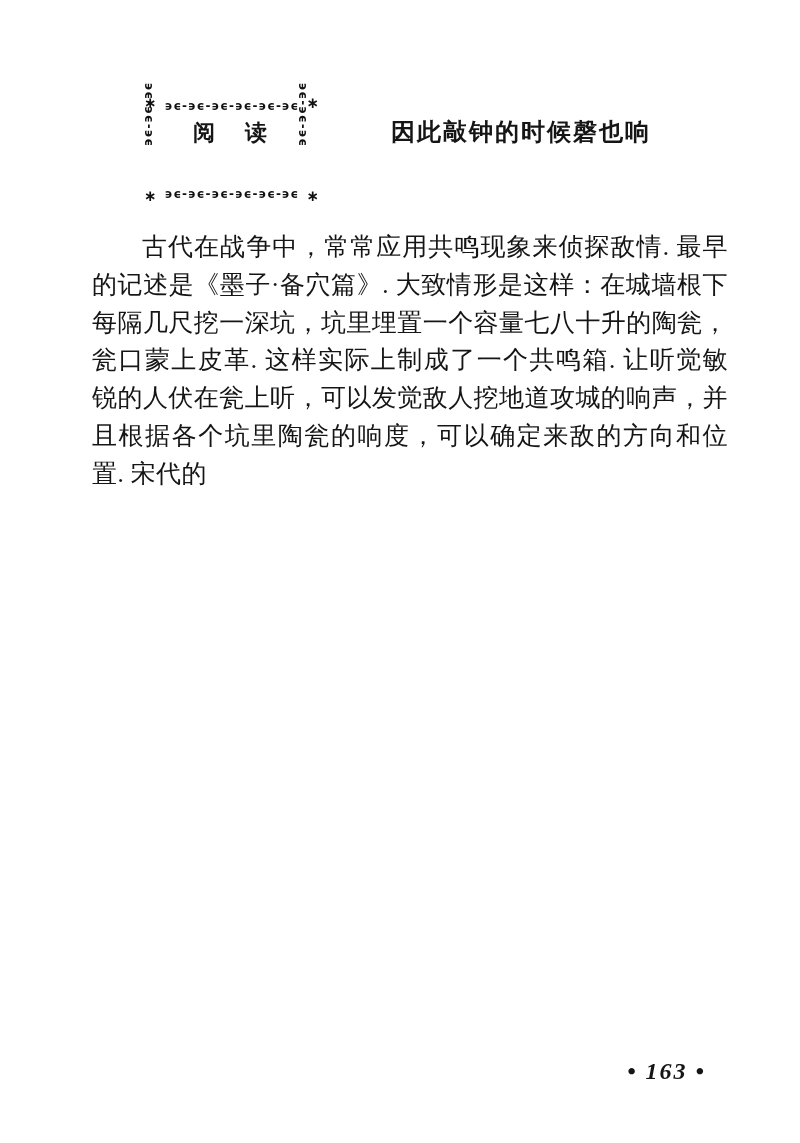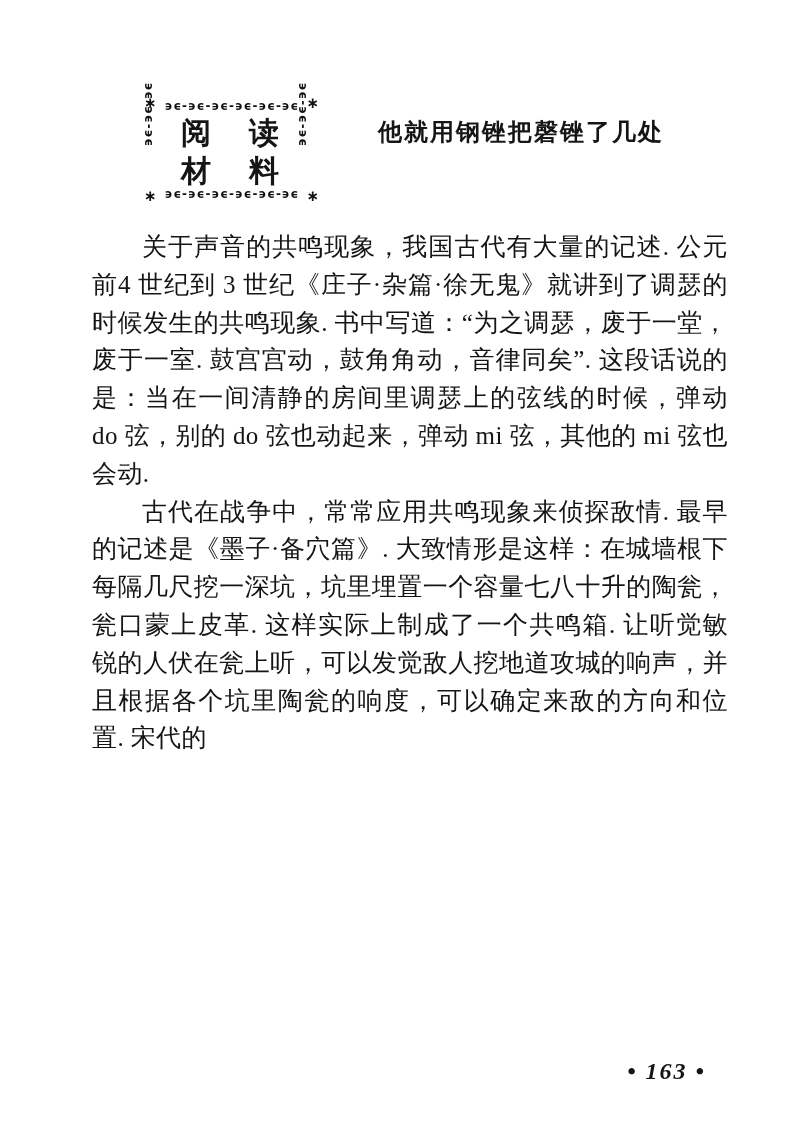--- a/index.html
+++ b/index.html
@@ -46,21 +46,21 @@
   .orn-left   { top: 50%; left: -28px;  width: 70px; text-align: center; transform: rotate(90deg) translateX(-50%); transform-origin: 35px 0; }
   .orn-right  { top: 50%; right: -28px; width: 70px; text-align: center; transform: rotate(90deg) translateX(-50%); transform-origin: 35px 0; }
   .orn-corner { font-size: 15px; }
   .corner-tl { top: -6px; left: -4px; }
   .corner-tr { top: -6px; right: -4px; }
   .corner-bl { bottom: -6px; left: -4px; }
   .corner-br { bottom: -6px; right: -4px; }
   .badge-line {
     font-family: "Liberation Sans", "DejaVu Sans", sans-serif;
     font-weight: bold;
-    font-size: 30px;
+    font-size: 22px;
     line-height: 34px;
     text-align: center;
     letter-spacing: 4px;
   }
   .title-block {
     flex: 1 1 auto;
     text-align: center;
     font-family: "Liberation Sans", "DejaVu Sans", sans-serif;
     font-weight: bold;
     padding-top: 10px;
@@ -101,29 +101,27 @@
     <div class="badge-box">
       <span class="orn orn-top">϶ϵ-϶ϵ-϶ϵ-϶ϵ-϶ϵ-϶ϵ</span>
       <span class="orn orn-bottom">϶ϵ-϶ϵ-϶ϵ-϶ϵ-϶ϵ-϶ϵ</span>
       <span class="orn orn-left">϶ϵ-϶ϵ-϶ϵ</span>
       <span class="orn orn-right">϶ϵ-϶ϵ-϶ϵ</span>
       <span class="orn orn-corner corner-tl">∗</span>
       <span class="orn orn-corner corner-tr">∗</span>
       <span class="orn orn-corner corner-bl">∗</span>
       <span class="orn orn-corner corner-br">∗</span>
       <div class="badge-line">阅　读</div>
-      <div class="badge-line">材　料</div>
     </div>
 
     <div class="title-block">
-      <div class="title-line1">他就用钢锉把磬锉了几处</div>
+      <div class="title-line1">因此敲钟的时候磬也响</div>
     </div>
 
   </div>
 
   <div class="body-text">
-    <p>关于声音的共鸣现象，我国古代有大量的记述. 公元前4 世纪到 3 世纪《庄子·杂篇·徐无鬼》就讲到了调瑟的时候发生的共鸣现象. 书中写道：“为之调瑟，废于一堂，废于一室. 鼓宫宫动，鼓角角动，音律同矣”. 这段话说的是：当在一间清静的房间里调瑟上的弦线的时候，弹动 do 弦，别的 do 弦也动起来，弹动 mi 弦，其他的 mi 弦也会动.</p>
     <p>古代在战争中，常常应用共鸣现象来侦探敌情. 最早的记述是《墨子·备穴篇》. 大致情形是这样：在城墙根下每隔几尺挖一深坑，坑里埋置一个容量七八十升的陶瓮，瓮口蒙上皮革. 这样实际上制成了一个共鸣箱. 让听觉敏锐的人伏在瓮上听，可以发觉敌人挖地道攻城的响声，并且根据各个坑里陶瓮的响度，可以确定来敌的方向和位置. 宋代的</p>
   </div>
 
   <div class="page-number">• 163 •</div>
 
 </div>
 
 </body></html>

